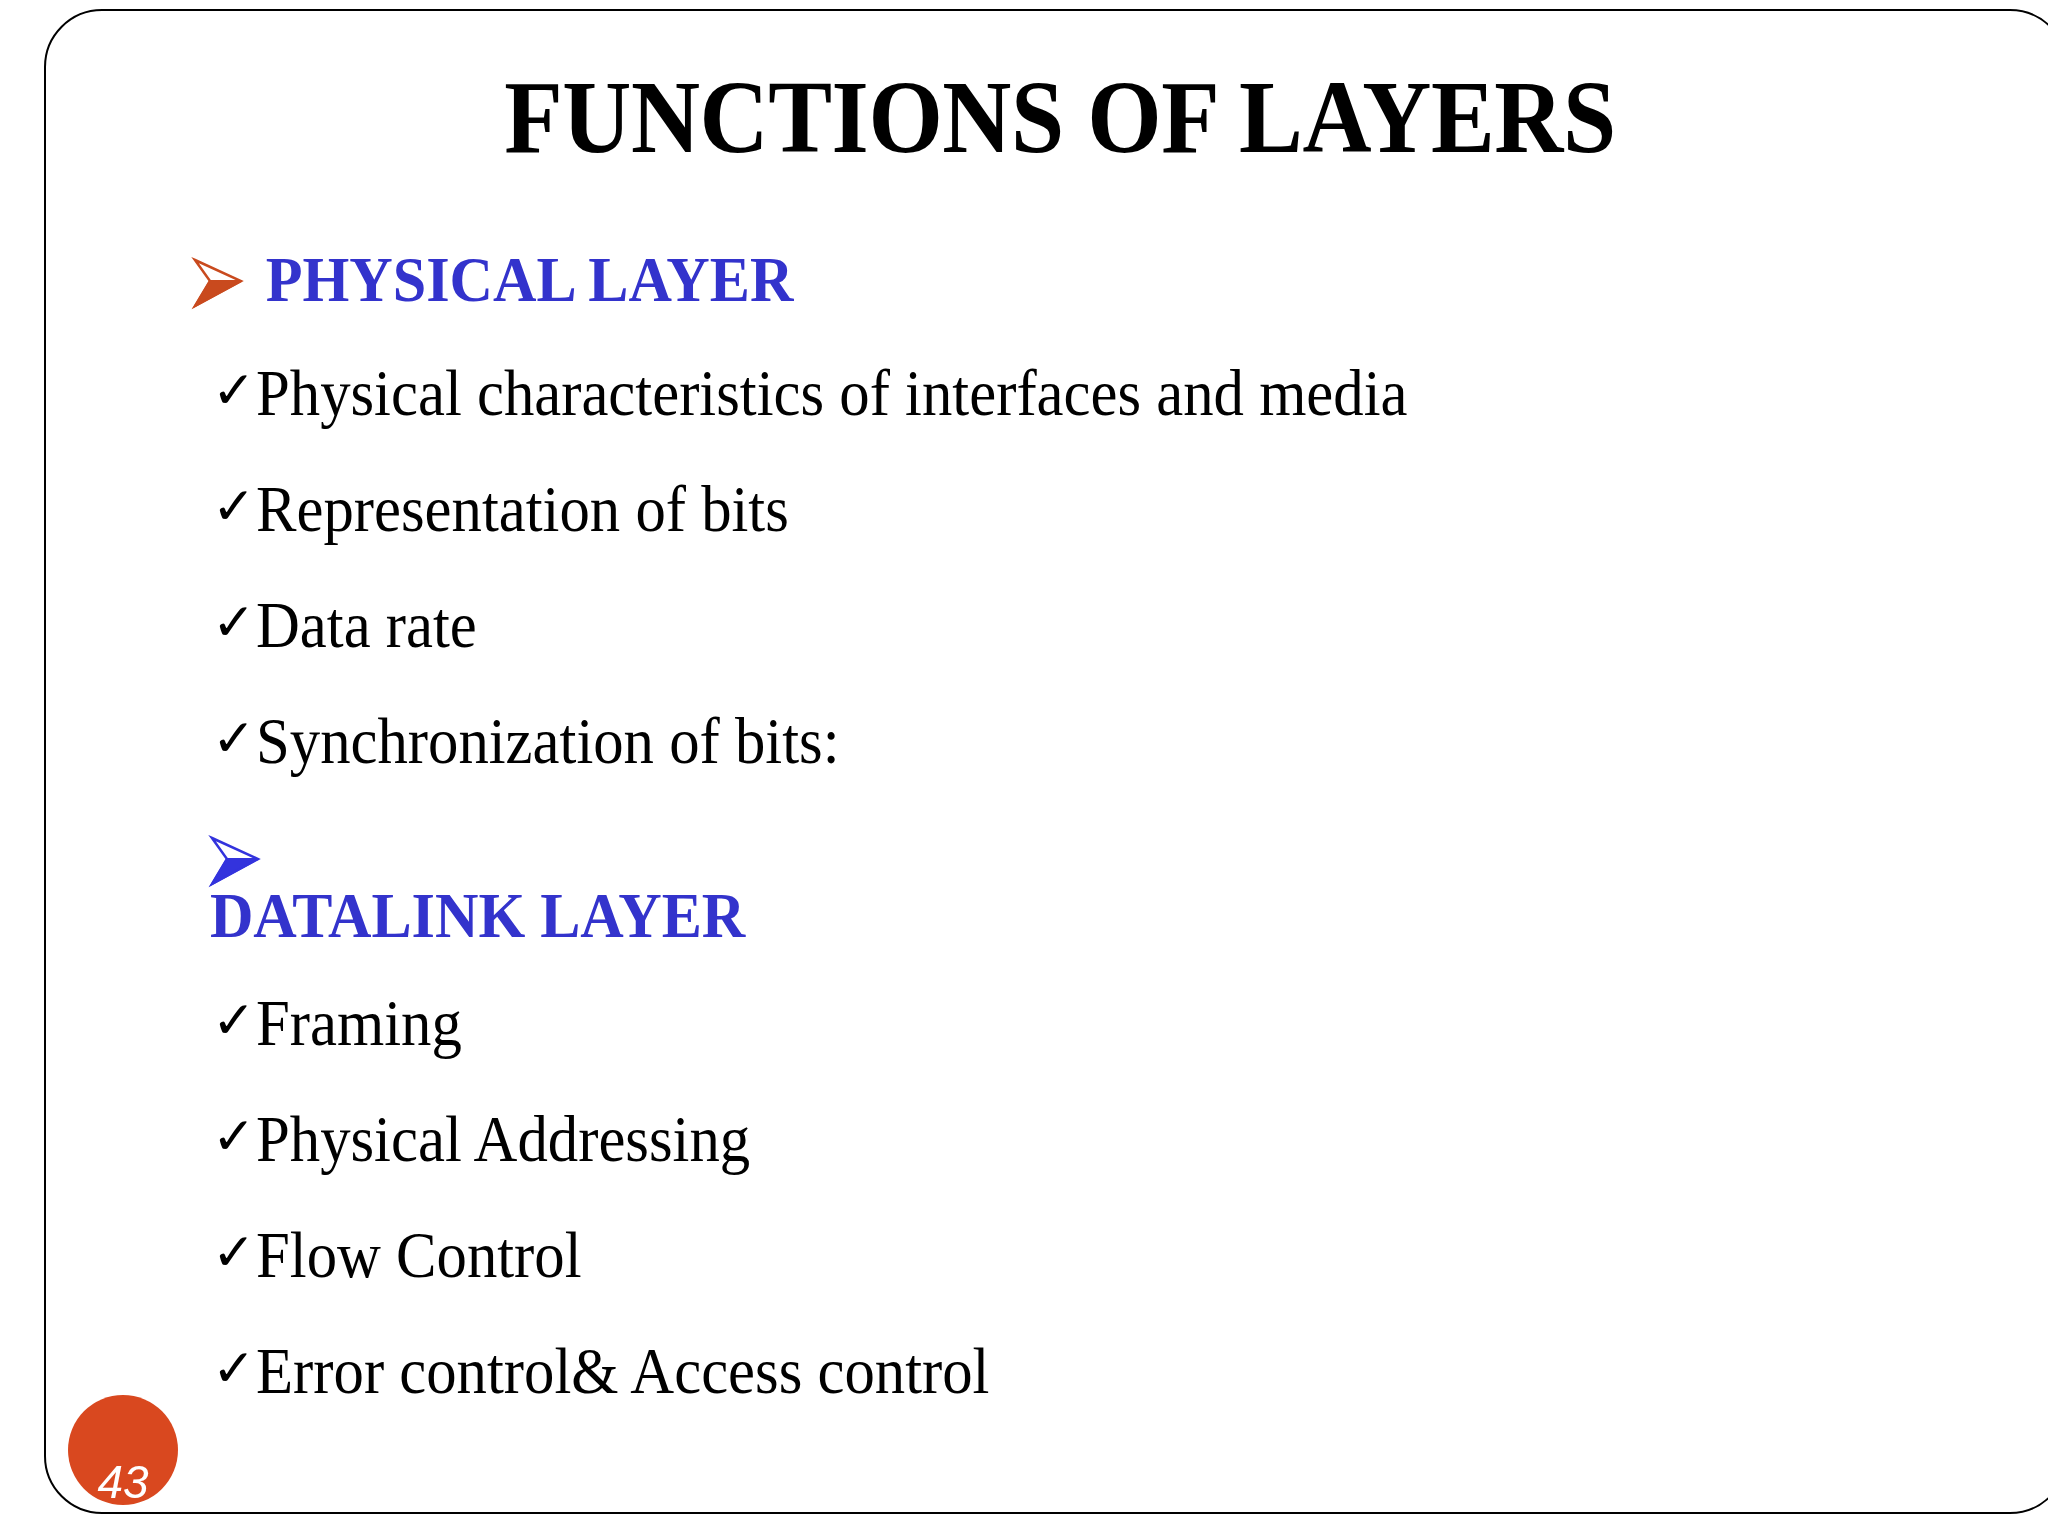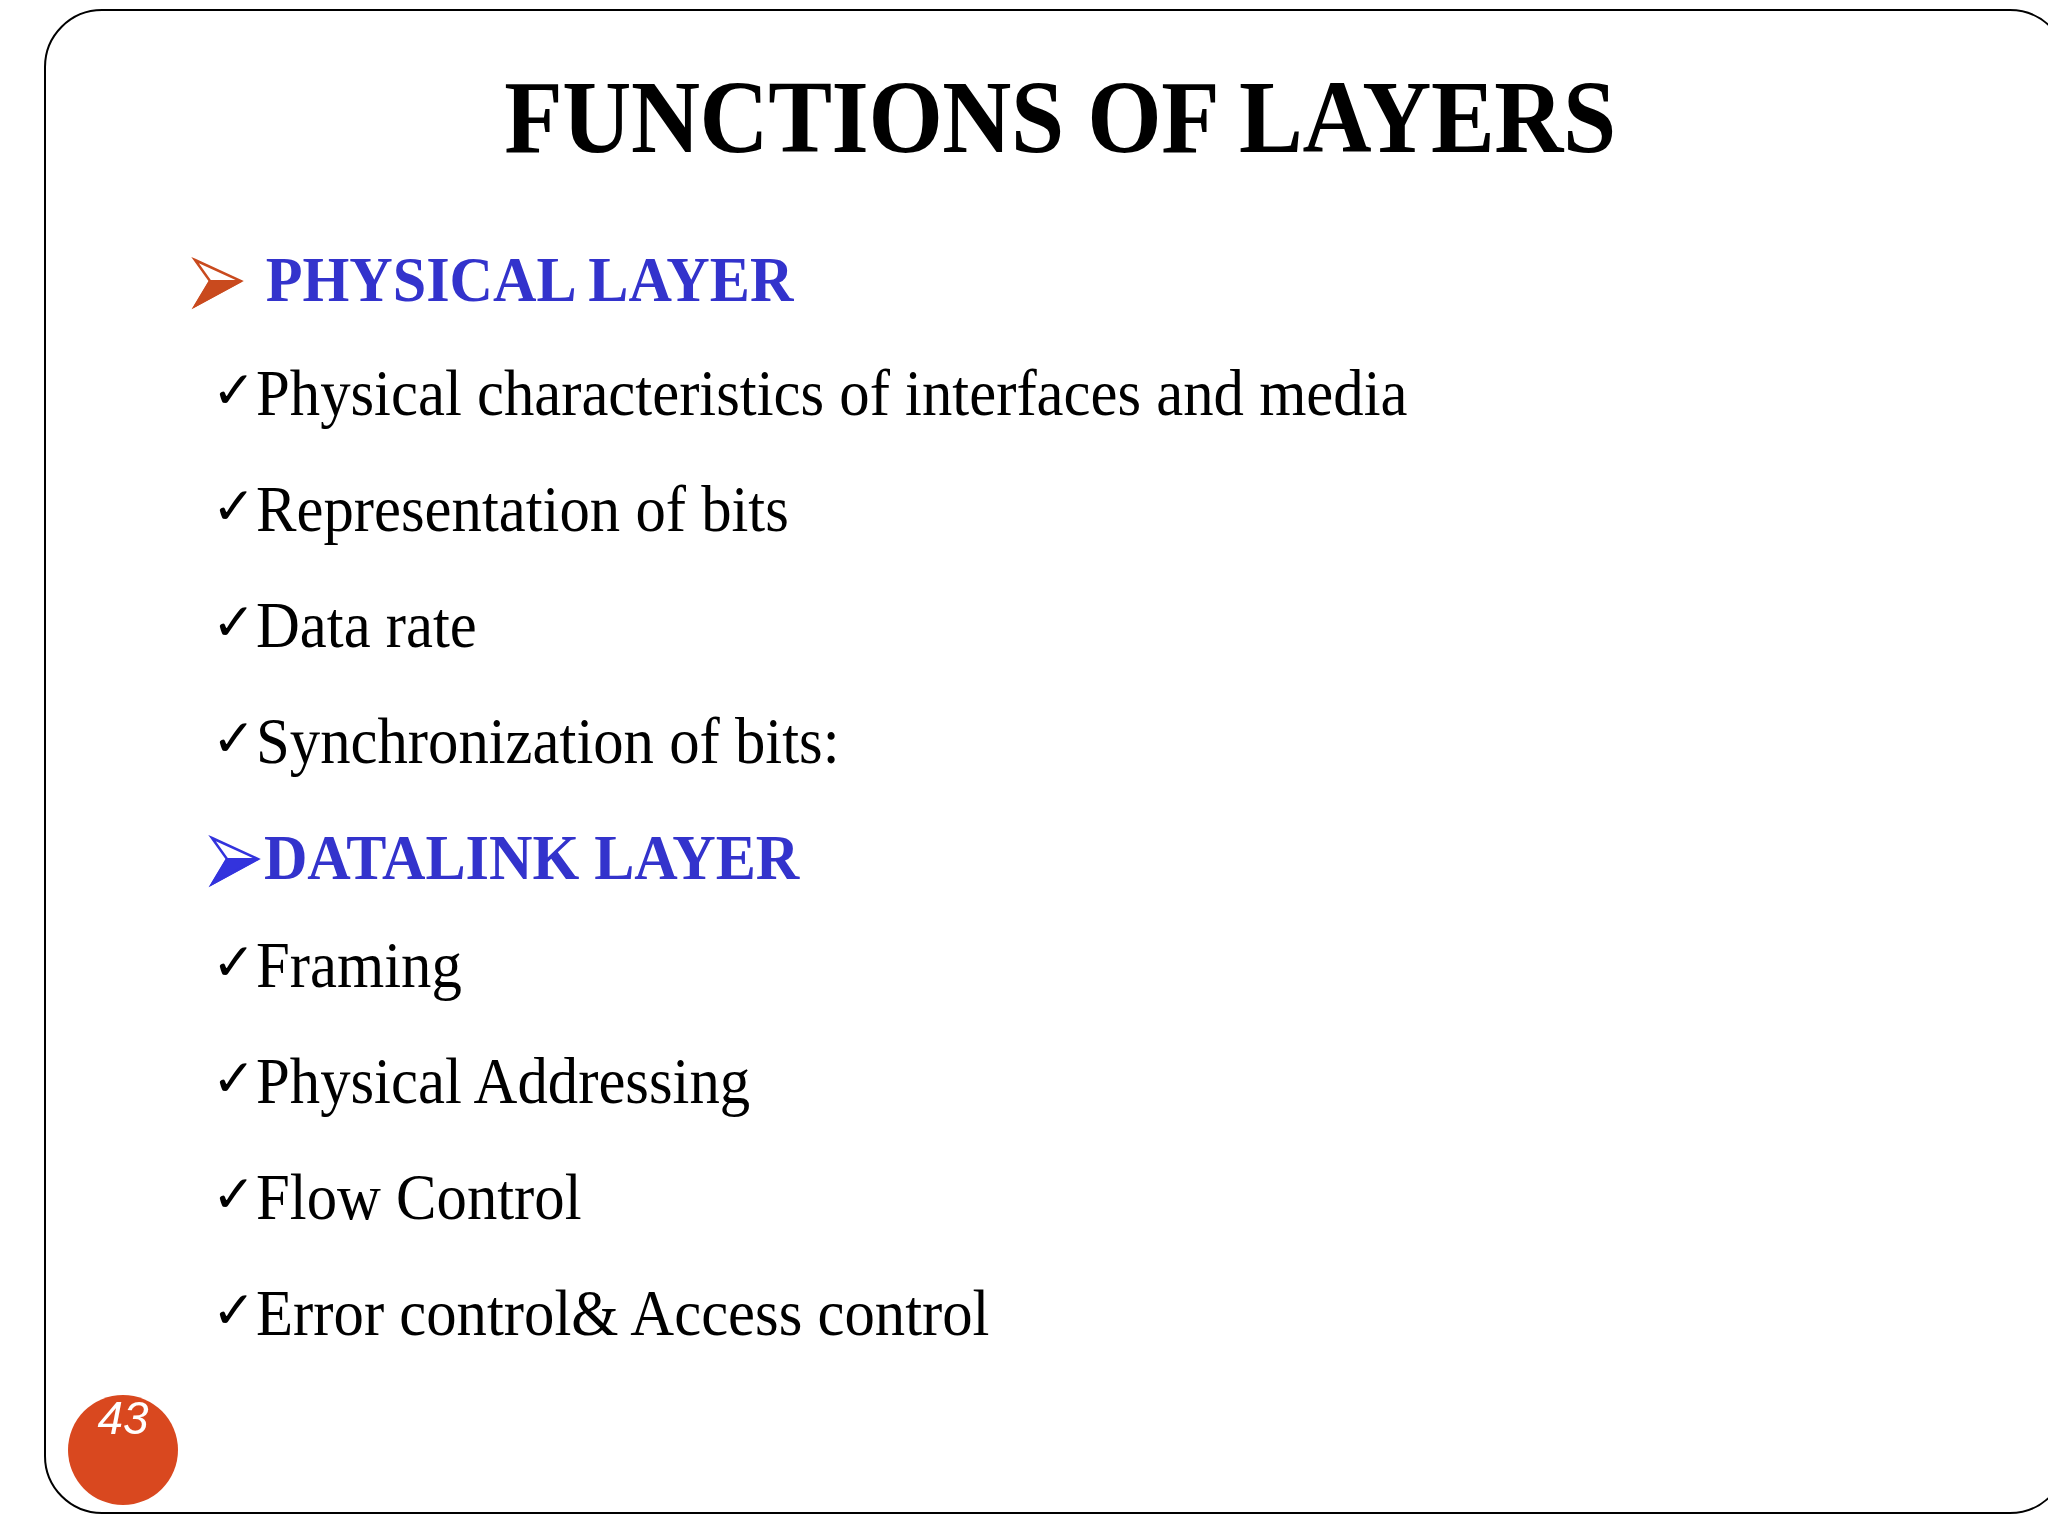--- a/index.html
+++ b/index.html
@@ -65,20 +65,21 @@
 
   .section-row.physical {
     padding-left: 155px;
     margin-bottom: 48px;
   }
 
   .section-row.datalink {
     padding-left: 172px;
     margin-top: 52px;
     margin-bottom: 42px;
+    flex-direction: column;
   }
 
   .arrow-bullet {
     width: 54px;
     flex: 0 0 54px;
     height: 58px;
     position: relative;
     top: 6px;
   }
 
@@ -140,21 +141,21 @@
   
   .page-badge {
     position: absolute;
     left: 32px;
     top: 1395px;
     width: 110px;
     height: 110px;
     border-radius: 50%;
     background: #d9481f;
     display: flex;
-    align-items: flex-start;
+    align-items: flex-end;
     justify-content: center;
   }
 
   .page-badge-number {
     font-family: "Liberation Sans", "DejaVu Sans", sans-serif;
     font-style: italic;
     font-size: 46px;
     color: #ffffff;
     line-height: 1;
   }

